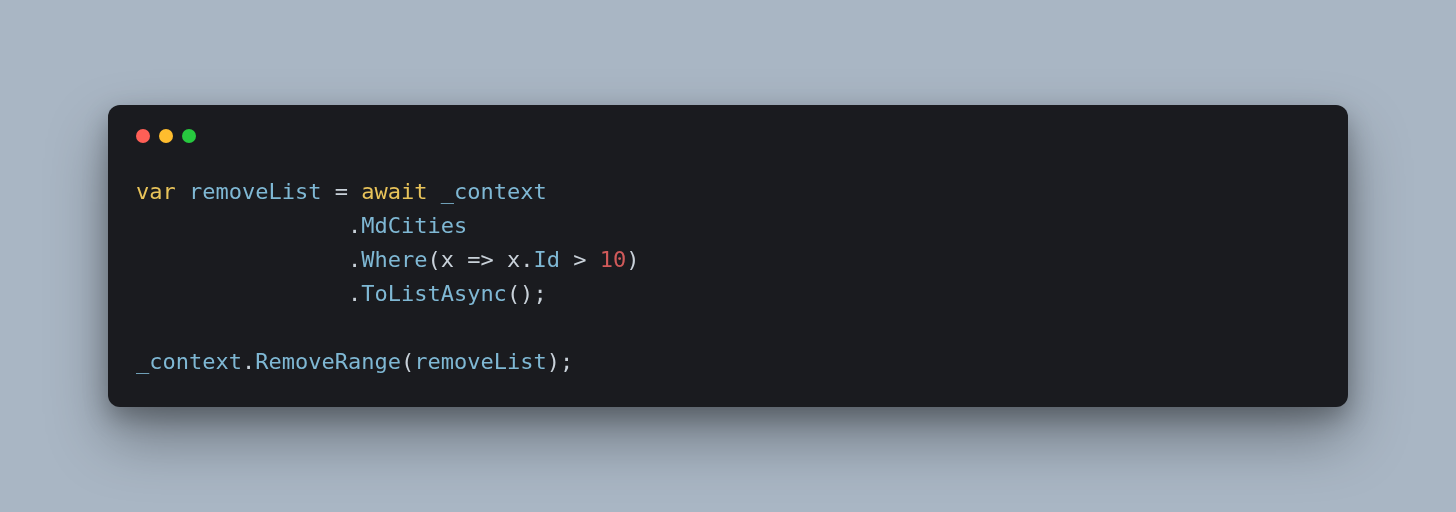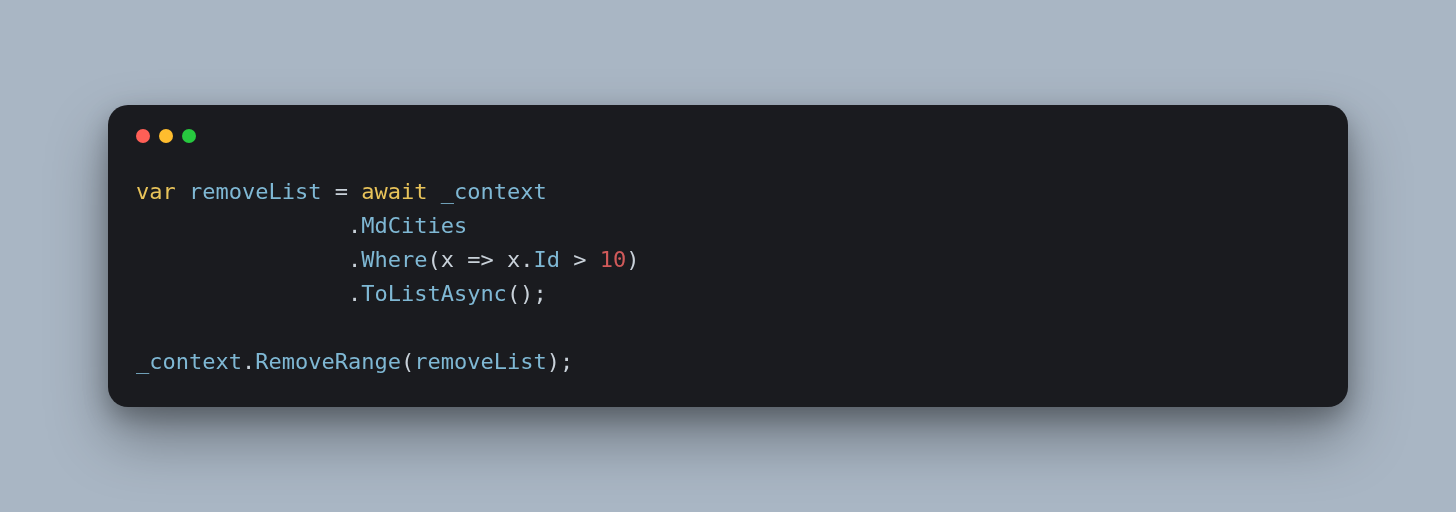--- a/index.html
+++ b/index.html
@@ -14,21 +14,21 @@
       background: #a9b6c4;
       display: flex;
       align-items: center;
       justify-content: center;
       font-family: 'SF Mono', 'Monaco', 'Menlo', 'Consolas', monospace;
     }
     
     .window {
       width: 1240px;
       background: #1a1b1f;
-      border-radius: 20px;
+      border-radius: 12px;
       box-shadow: 0 30px 60px rgba(0, 0, 0, 0.35), 0 10px 25px rgba(0, 0, 0, 0.25);
       padding: 24px 28px 28px 28px;
     }
     
     .titlebar {
       display: flex;
       gap: 9px;
       margin-bottom: 32px;
     }
     

